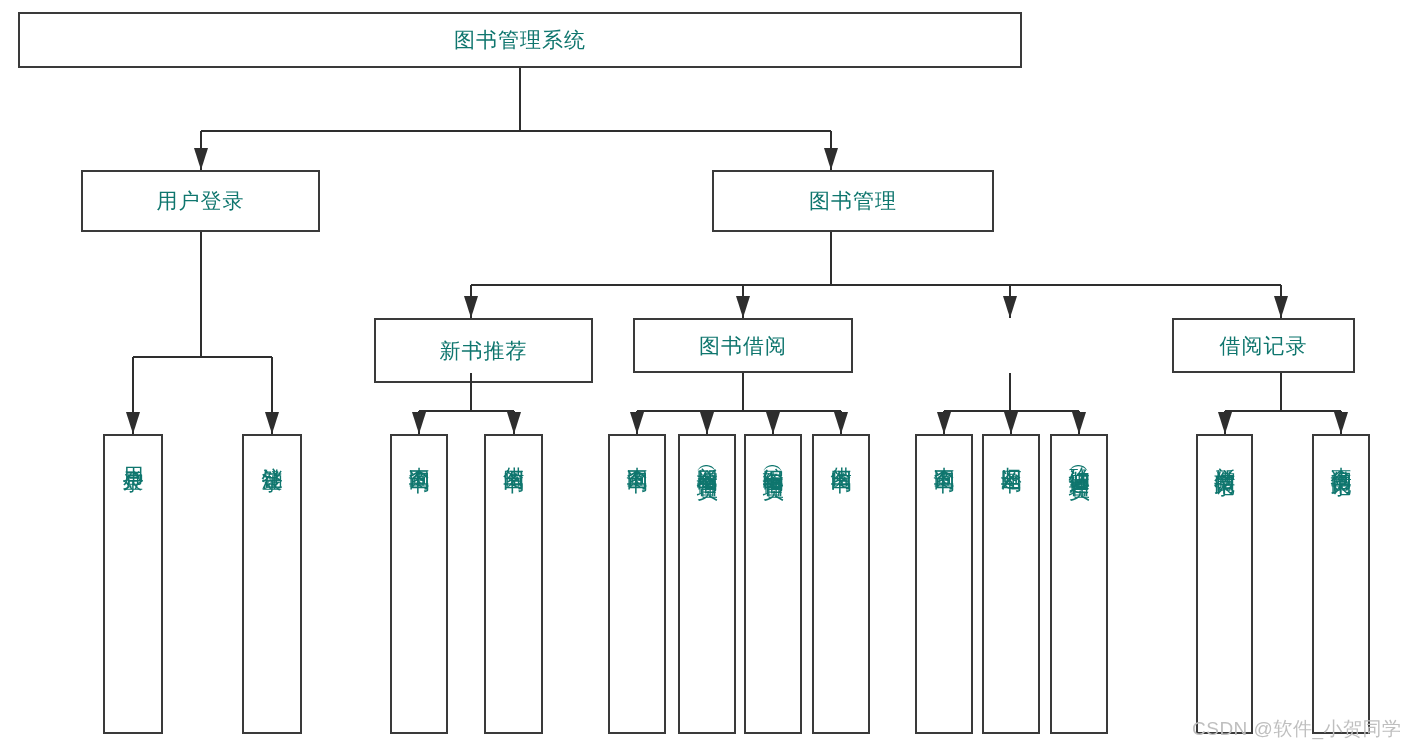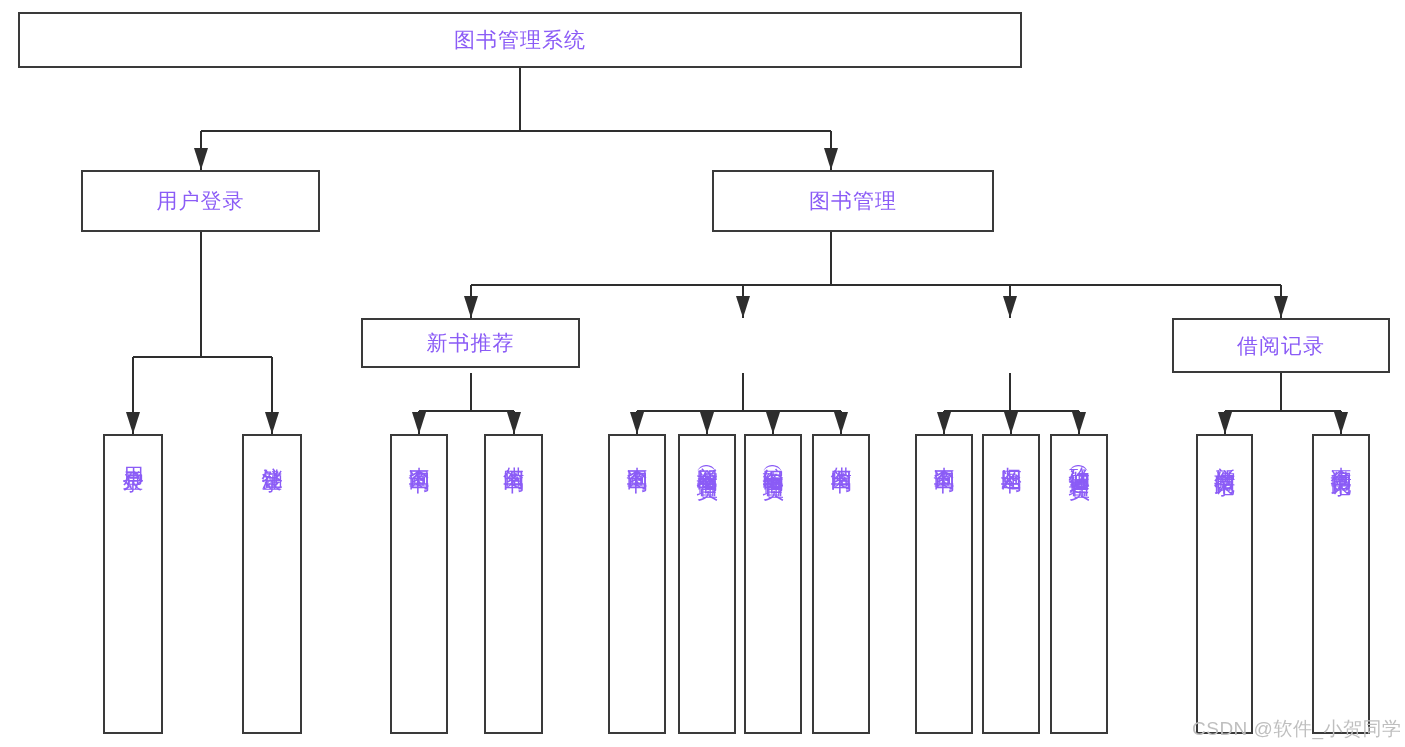--- a/index.html
+++ b/index.html
@@ -20,21 +20,21 @@
 
   
   .node {
     position: absolute;
     box-sizing: border-box;
     background: #ffffff;
     border: 2px solid #3a3a3a;
     display: flex;
     align-items: center;
     justify-content: center;
-    color: #8b5cf6;
+    color: #0f766e;
   }
   .node.horiz {
     font-size: 21px;
     letter-spacing: 1px;
   }
   .node.vert {
     padding: 14px 0 10px 0;
     align-items: flex-start;
   }
   .node.vert .vlabel {
@@ -78,24 +78,27 @@
 <div id="canvas">
     <div class="node horiz" style="left: 18px; top: 12px; width: 1004px; height: 56px;">
       <span>图书管理系统</span>
     </div>
     <div class="node horiz" style="left: 81px; top: 170px; width: 239px; height: 62px;">
       <span>用户登录</span>
     </div>
     <div class="node horiz" style="left: 712px; top: 170px; width: 282px; height: 62px;">
       <span>图书管理</span>
     </div>
-    <div class="node horiz" style="left: 361px; top: 318px; width: 219px; height: 50px;">
+    <div class="node horiz" style="left: 374px; top: 318px; width: 219px; height: 65px;">
       <span>新书推荐</span>
     </div>
-    <div class="node horiz" style="left: 1172px; top: 318px; width: 218px; height: 55px;">
+    <div class="node horiz" style="left: 633px; top: 318px; width: 220px; height: 55px;">
+      <span>图书借阅</span>
+    </div>
+    <div class="node horiz" style="left: 1172px; top: 318px; width: 183px; height: 55px;">
       <span>借阅记录</span>
     </div>
     <div class="node vert" style="left: 103px; top: 434px; width: 60px; height: 300px;">
       <span class="vlabel">用户登录</span>
     </div>
     <div class="node vert" style="left: 242px; top: 434px; width: 60px; height: 300px;">
       <span class="vlabel">注销登录</span>
     </div>
     <div class="node vert" style="left: 390px; top: 434px; width: 58px; height: 300px;">
       <span class="vlabel">查询图书</span>

